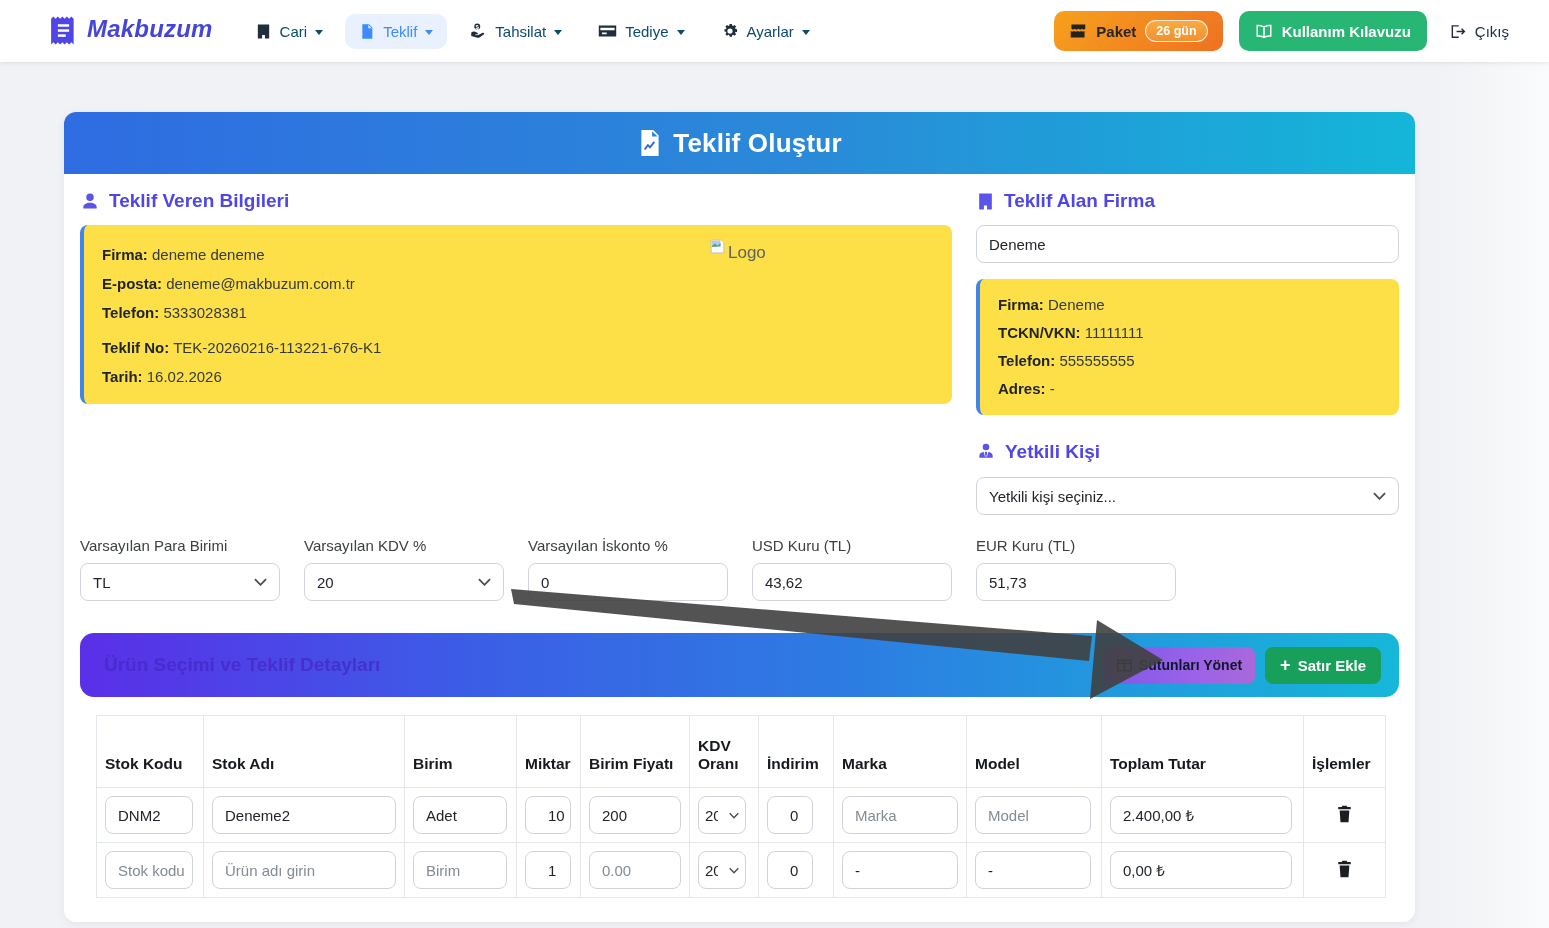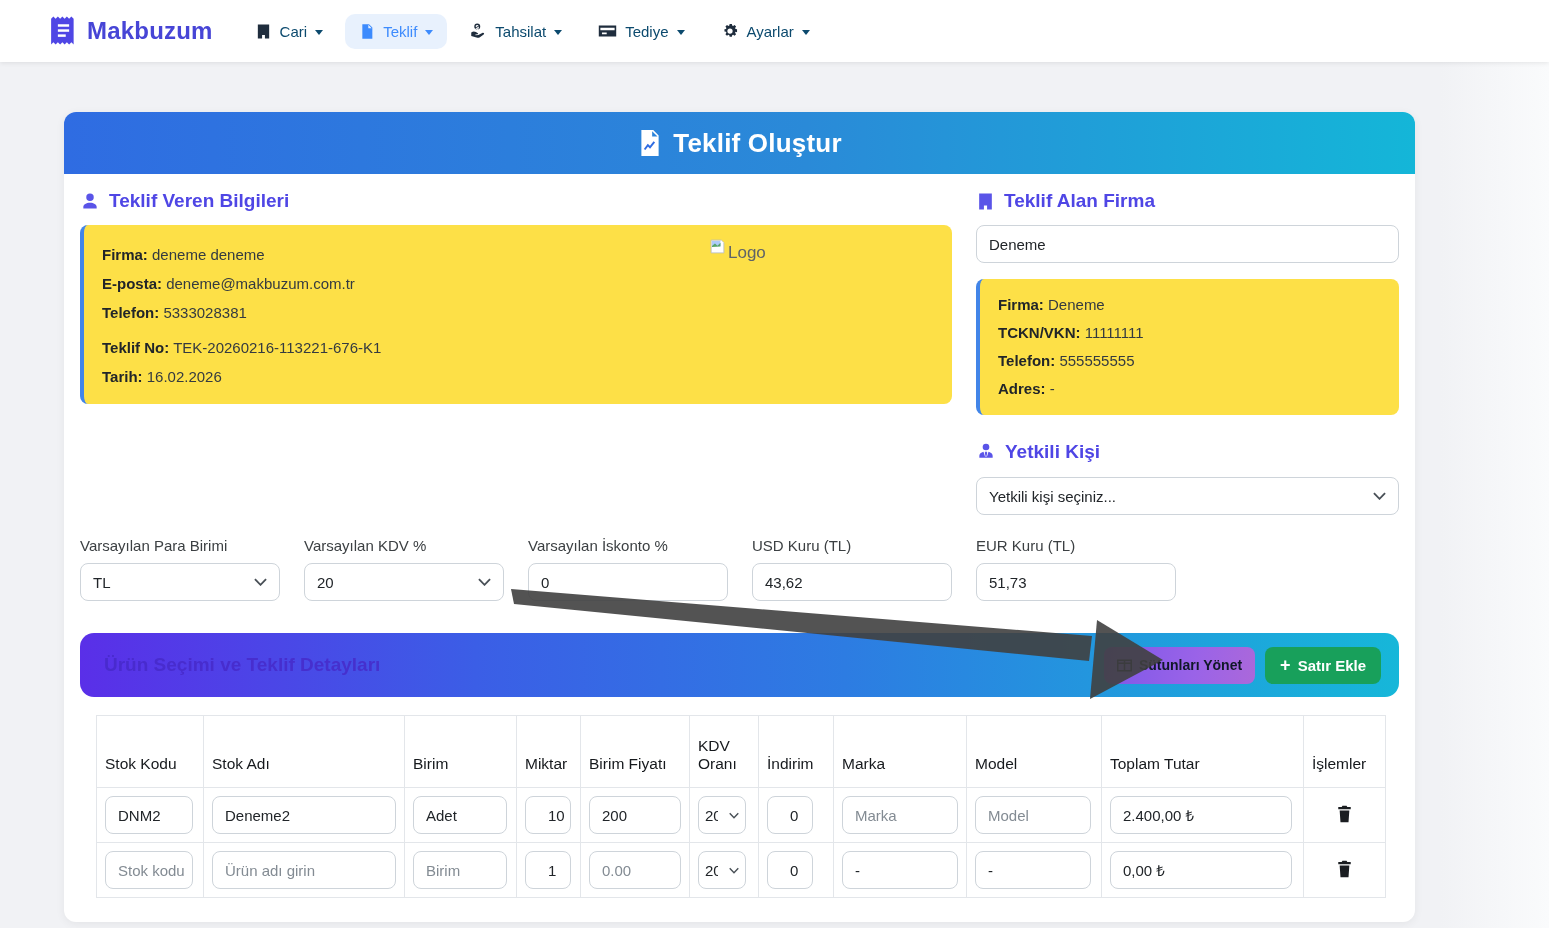--- a/index.html
+++ b/index.html
@@ -8,21 +8,21 @@
     font-family:"Liberation Sans", sans-serif;
     background:linear-gradient(90deg,#f1f2f5 0%,#f1f2f5 93%,#fafbfc 100%);
     color:#212529;
   }
   
   .navbar {
     position:absolute; top:0; left:0; width:1549px; height:62px;
     background:#fff; box-shadow:0 1px 5px rgba(0,0,0,.09);
     display:flex; align-items:center; padding:0 40px 0 50px; z-index:20;
   }
-  .brand { display:flex; align-items:center; gap:10px; cursor:pointer; }
+  .brand { display:flex; align-items:flex-start; gap:10px; cursor:pointer;font-style:italic; }
   .brand-text { font-size:24px; font-weight:bold; color:#4745d6; letter-spacing:.2px; }
   .nav-links { display:flex; align-items:center; margin-left:28px; gap:8px; }
   .nav-item {
     display:flex; align-items:center; gap:8px; padding:9px 14px;
     font-size:15px; color:#0c4a6e; font-weight:500; border-radius:10px; cursor:pointer;
   }
   .nav-item.active { background:#e8f1fd; color:#3d8bfd; }
   .caret { width:0; height:0; border-left:4.5px solid transparent; border-right:4.5px solid transparent; border-top:5px solid currentColor; margin-top:2px; }
   .nav-right { margin-left:auto; display:flex; align-items:center; gap:16px; }
   .btn-paket {
@@ -102,21 +102,21 @@
     display:flex; align-items:center; gap:7px; height:37px; padding:0 15px;
     background:#18a05b; border:none; border-radius:8px; font-size:15px; font-weight:600;
     color:#fff; cursor:pointer; font-family:inherit;
   }
   .plus { font-size:18px; font-weight:bold; line-height:1; }
 
   
   .tbl { margin:18px 0 0 16px; width:1289px; border-collapse:collapse; table-layout:fixed; }
   .tbl th, .tbl td { border:1px solid #e3e6ea; }
   .tbl th {
-    font-size:15.5px; font-weight:normal; color:#16191d; text-align:left;
+    font-size:15.5px; font-weight:bold; color:#16191d; text-align:left;
     vertical-align:bottom; padding:12px 8px 14px 8px; height:72px; background:#fff;
   }
   .tbl td { padding:8px; height:55px; vertical-align:middle; }
   .c0{width:107px}.c1{width:201px}.c2{width:112px}.c3{width:64px}.c4{width:109px}
   .c5{width:69px}.c6{width:75px}.c7{width:133px}.c8{width:135px}.c9{width:202px}.c10{width:82px}
   .in-sm { width:44px; padding:0 22px; }
   .in-code { width:88px; }
   .in-name { width:184px; }
   .in-unit { width:94px; }
   .in-price { width:92px; }
@@ -172,20 +172,41 @@
         </svg>
       <span>Tediye</span>
         <span class="caret"></span>
     </div>
     <div class="nav-item">
       <svg width="18" height="18" viewBox="0 0 24 24">
           <path fill="#1f2d3d" d="M12 8.5A3.5 3.5 0 1012 15.5 3.5 3.5 0 0012 8.5zm9.4 5l-2.1-.4a7.4 7.4 0 01-.5 1.3l1.3 1.8-2.1 2.1-1.8-1.3c-.4.2-.8.4-1.3.5l-.4 2.1h-3l-.4-2.1c-.5-.1-.9-.3-1.3-.5l-1.8 1.3-2.1-2.1 1.3-1.8c-.2-.4-.4-.8-.5-1.3l-2.1-.4v-3l2.1-.4c.1-.5.3-.9.5-1.3L5.9 6.1 8 4l1.8 1.3c.4-.2.8-.4 1.3-.5l.4-2.1h3l.4 2.1c.5.1.9.3 1.3.5L18 4l2.1 2.1-1.3 1.8c.2.4.4.8.5 1.3l2.1.4v2.9z"></path>
         </svg>
       <span>Ayarlar</span>
         <span class="caret"></span>
+    </div>
+  </div>
+  <div class="nav-right">
+    <button class="btn-paket">
+      <svg width="18" height="16" viewBox="0 0 24 22">
+          <path fill="#222" d="M2 2h20v6c-1.5 1.5-3 1.5-4.5 0-1.5 1.5-3.5 1.5-5 0-1.5 1.5-3.5 1.5-5 0-1.5 1.5-3 1.5-4.5 0V2zm0 9c1.5 1 3 1 4.5 0 1.5 1 3.5 1 5 0 1.5 1 3.5 1 5 0 1.5 1 3 1 4.5 0v9H2v-9z"></path>
+        </svg>
+      <span>Paket</span>
+      <span class="badge-days">26 gün</span>
+    </button>
+    <button class="btn-manual">
+      <svg width="18" height="15" viewBox="0 0 24 20">
+          <path fill="#fff" d="M12 3C9.5 1.5 6.5 1 2 1v16c4.5 0 7.5.5 10 2 2.5-1.5 5.5-2 10-2V1c-4.5 0-7.5.5-10 2zm-1 13.2c-1.9-.8-4.1-1.1-7-1.2V3.1c2.9.1 5.1.5 7 1.3v11.8zm9-1.2c-2.9.1-5.1.4-7 1.2V4.4c1.9-.8 4.1-1.2 7-1.3V15z"></path>
+        </svg>
+      <span>Kullanım Kılavuzu</span>
+    </button>
+    <div class="logout">
+      <svg width="18" height="17" viewBox="0 0 24 24">
+          <path fill="none" stroke="#1f2d3d" stroke-width="2" d="M13 4H4v16h9M10 12h11m-4-4l4 4-4 4"></path>
+        </svg>
+      <span>Çıkış</span>
     </div>
   </div>
 </div>
 
 <div class="card">
   <div class="card-header">
     <svg width="26" height="28" viewBox="0 0 24 26">
         <path fill="#fff" d="M4 1h11l5 5v19H4V1zm10 1v5h5l-5-5z"></path>
         <polyline points="7,19 10,15 12,17 16,12" fill="none" stroke="#2f6ce2" stroke-width="1.8"></polyline>
       </svg>

